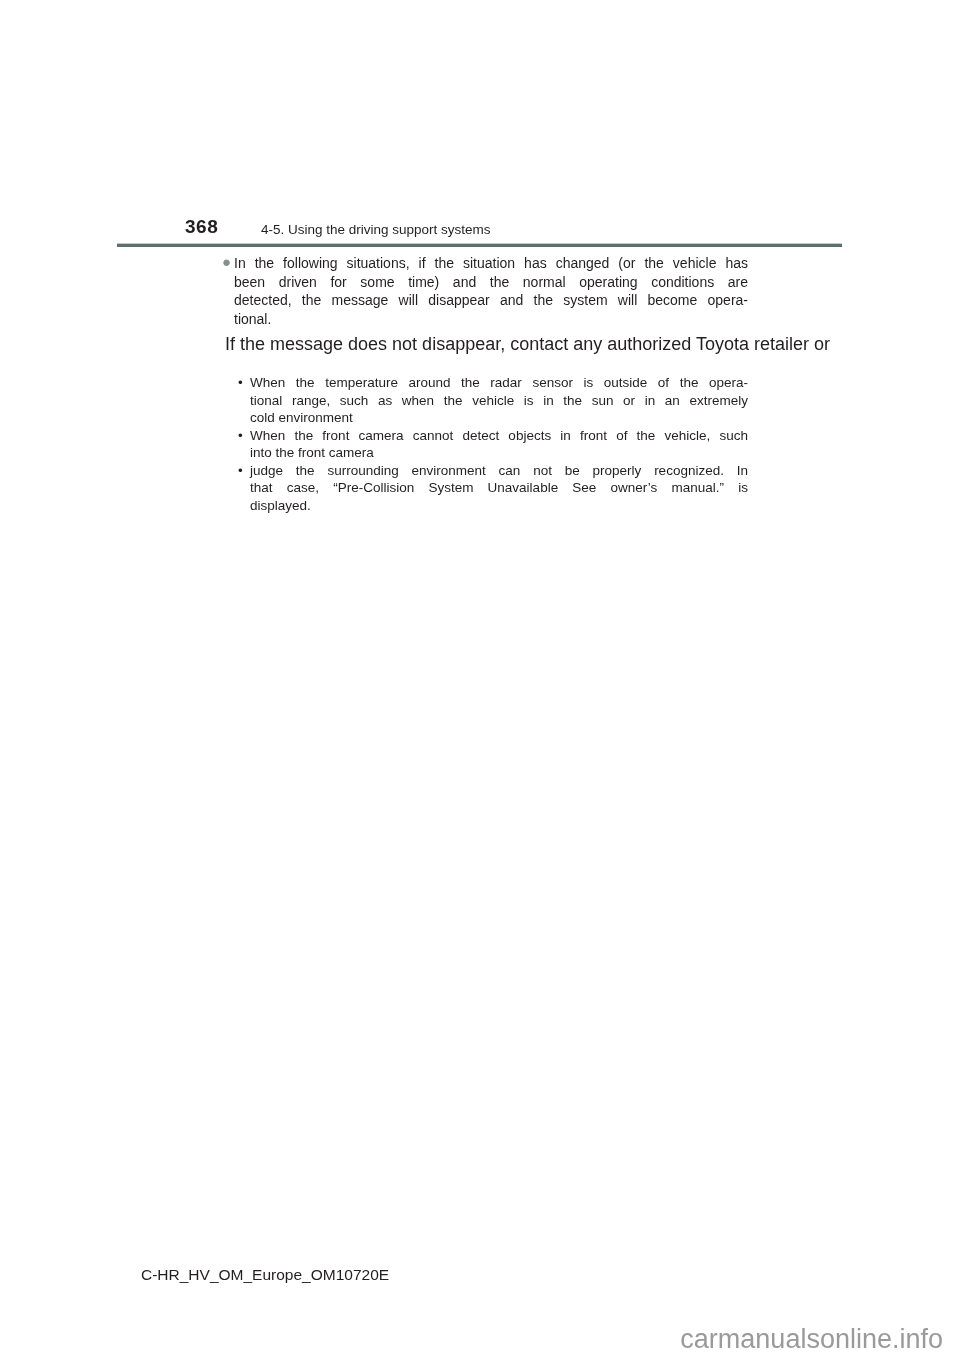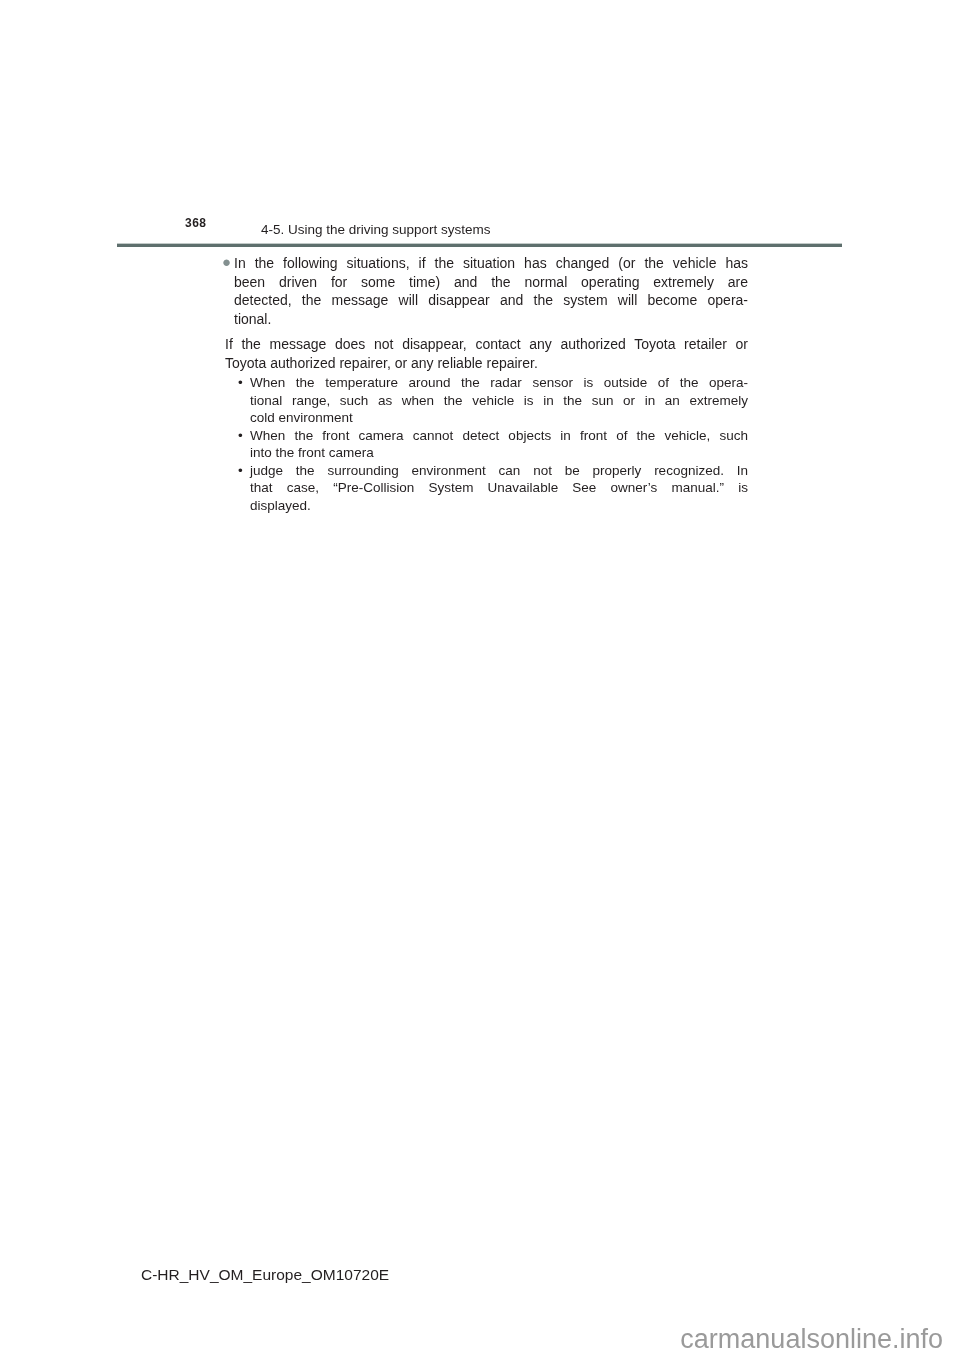--- a/index.html
+++ b/index.html
@@ -11,21 +11,21 @@
     font-family: "Liberation Sans", "DejaVu Sans", sans-serif;
     color: var(--text, #231f20);
     overflow: hidden;
   }
 
   
   .page-number {
     position: absolute;
     left: 185px;
     top: 216px;
-    font-size: 12px;
+    font-size: 19px;
     font-weight: bold;
     letter-spacing: 0.5px;
   }
   .section-title {
     position: absolute;
     left: 261px;
     top: 222px;
     font-size: 13.5px;
   }
   .divider {
@@ -58,21 +58,21 @@
     font-size: 15px;
     color: var(--bullet, #839090);
   }
   .mb-text { margin-left: 12px; width: 514px; }
 
   .paragraph {
     position: absolute;
     left: 225px;
     top: 335px;
     width: 523px;
-    font-size: 14px;
+    font-size: 18px;
     line-height: 18.5px;
   }
 
   .sub-bullets {
     position: absolute;
     left: 238px;
     top: 374px;
     font-size: 13.5px;
     line-height: 17.5px;
   }
@@ -103,29 +103,28 @@
 <div class="page">
 
   <div class="page-number">368</div>
   <div class="section-title">4-5. Using the driving support systems</div>
   <div class="divider"></div>
 
   <div class="main-bullet">
     <span class="main-marker">●</span>
     <div class="mb-text">
       <div class="line j">In the following situations, if the situation has changed (or the vehicle has</div>
-      <div class="line j">been driven for some time) and the normal operating extremely are</div>
+      <div class="line j">been driven for some time) and the normal operating conditions are</div>
       <div class="line j">detected, the message will disappear and the system will become opera-</div>
       <div class="line">tional.</div>
     </div>
   </div>
 
   <div class="paragraph">
     <div class="line j">If the message does not disappear, contact any authorized Toyota retailer or</div>
-    <div class="line">Toyota authorized repairer, or any reliable repairer.</div>
   </div>
 
   <div class="sub-bullets">
 
     <div class="sub-bullet">
       <span class="sub-marker">•</span>
       <div class="sub-text">
         <div class="line j">When the temperature around the radar sensor is outside of the opera-</div>
         <div class="line j">tional range, such as when the vehicle is in the sun or in an extremely</div>
         <div class="line">cold environment</div>

